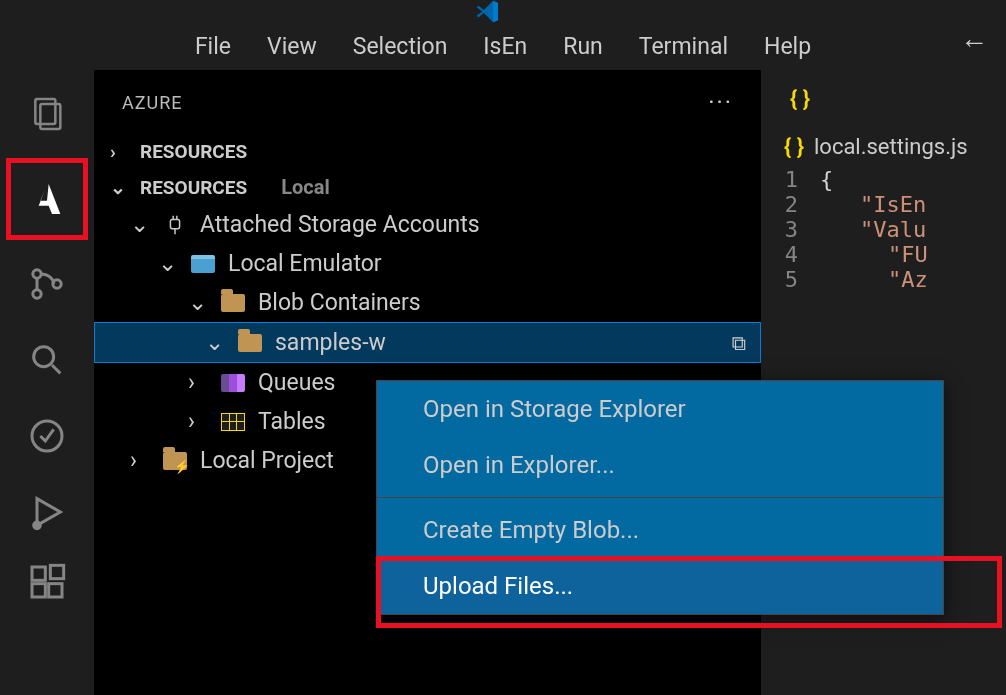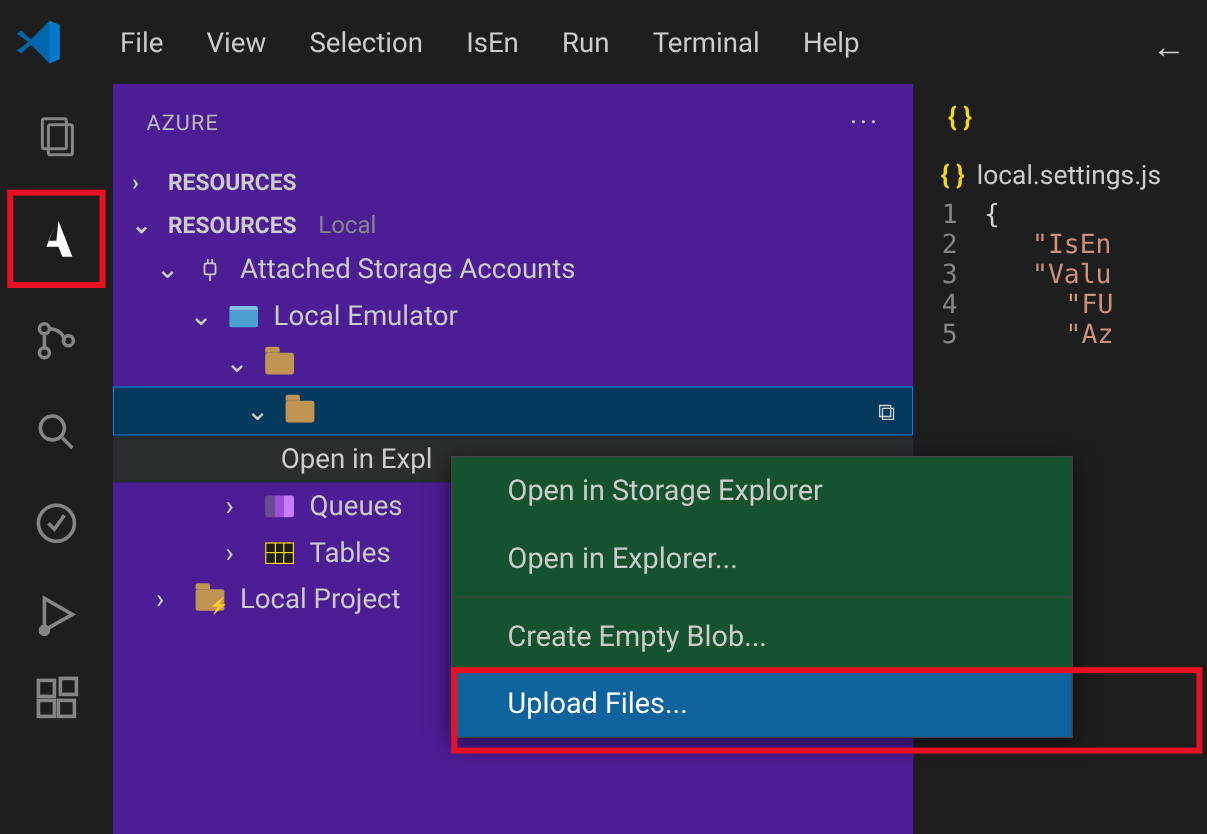--- a/index.html
+++ b/index.html
@@ -12,20 +12,21 @@
     height: 695px;
     overflow: hidden;
     position: relative;
   }
   .titlebar {
     height: 70px;
     display: flex;
     align-items: center;
     background: #1e1e1e;
     padding: 0 14px;
+    flex-direction: column;
   }
   .app-icon {
     width: 38px;
     height: 38px;
     margin-right: 30px;
   }
   .menu-items { display: flex; gap: 0; }
   .menu-item {
     color: #cccccc;
     padding: 10px 18px;
@@ -63,21 +64,21 @@
   .azure-highlight {
     border: 5px solid #e81123;
     width: 82px;
     height: 82px;
     display: flex;
     align-items: center;
     justify-content: center;
   }
   .sidebar {
     width: 668px;
-    background: #4c1d95;
+    background: #000000;
     border-right: 1px solid #1e1e1e;
     position: relative;
     overflow: hidden;
   }
   .sidebar-header {
     height: 64px;
     display: flex;
     align-items: center;
     padding: 0 28px;
     color: #bbbbbb;
@@ -111,21 +112,21 @@
   .indent-4 { padding-left: 110px; }
   .indent-5 { padding-left: 140px; }
   .tree-row.selected {
     background: #04395e;
     border: 1px solid #007fd4;
   }
   .tree-row.hovered {
     background: #2a2d2e;
   }
   .chev { width: 20px; display: inline-block; color: #cccccc; }
-  .subtitle-badge { color: #888888; font-size: 20px; font-weight: 400; margin-left: 8px; }
+  .subtitle-badge { color: #888888; font-size: 20px; font-weight: 700; margin-left: 24px; }
   .row-icon { width: 26px; height: 26px; display: inline-flex; align-items: center; justify-content: center; }
   .storage-icon { width:24px; height:18px; background:linear-gradient(#4aa0d0,#4aa0d0); border-radius:2px; border-top:4px solid #7ec3e6; }
   .folder-icon { width:24px; height:18px; background:#c09553; border-radius:2px; position:relative; }
   .folder-icon::before { content:""; position:absolute; top:-5px; left:0; width:12px; height:5px; background:#c09553; border-radius:2px 2px 0 0;}
   .folder-icon.project::after { content:"⚡"; position:absolute; right:-4px; bottom:-4px; font-size:13px; color:#f5d90a;}
   .queue-icon { width:24px; height:18px; background:linear-gradient(90deg,#6a4c93 33%,#9d4edd 33% 66%,#c77dff 66%); border-radius:2px;}
   .table-icon { width:24px; height:18px; background:#f5d90a; display:grid; grid-template-columns:1fr 1fr 1fr; grid-template-rows:1fr 1fr; gap:1px; padding:1px;}
   .table-icon span{background:#1e1e1e;}
   .new-folder-icon { font-size:20px; color:#ccc; margin-left:auto; margin-right:14px;}
 
@@ -166,22 +167,22 @@
     padding-left: 10px;
   }
   .code-line { display: flex; }
   .lineno { width: 48px; text-align: right; color: #858585; padding-right: 22px; }
   .brace-c { color: #d4d4d4; }
   .string-c { color: #ce9178; }
   .context-menu {
     position: absolute;
     left: 376px;
     top: 380px;
-    width: 518px;
-    background: #14532d;
+    width: 568px;
+    background: #0369a1;
     border: 1px solid #454545;
     box-shadow: 0 4px 18px rgba(0,0,0,0.6);
     z-index: 100;
   }
   .cm-item {
     padding: 14px 46px;
     font-size: 24px;
     color: #cccccc;
     cursor: pointer;
   }
@@ -307,33 +308,32 @@
             <span class="storage-icon"></span>
           </span>
         <span>Local Emulator</span>
       </div>
 
       <div class="tree-row indent-3">
         <span class="chev">⌄</span>
         <span class="row-icon">
             <span class="folder-icon"></span>
           </span>
+        <span>Blob Containers</span>
       </div>
 
       <div class="tree-row indent-4 selected">
         <span class="chev">⌄</span>
         <span class="row-icon">
             <span class="folder-icon"></span>
           </span>
+        <span>samples-w</span>
         <span class="new-folder-icon">⧉</span>
       </div>
 
-      <div class="tree-row indent-5 hovered">
-        <span>Open in Expl</span>
-      </div>
 
       <div class="tree-row indent-3">
         <span class="chev">›</span>
         <span class="row-icon">
             <span class="queue-icon"></span>
           </span>
         <span>Queues</span>
       </div>
 
       <div class="tree-row indent-3">

